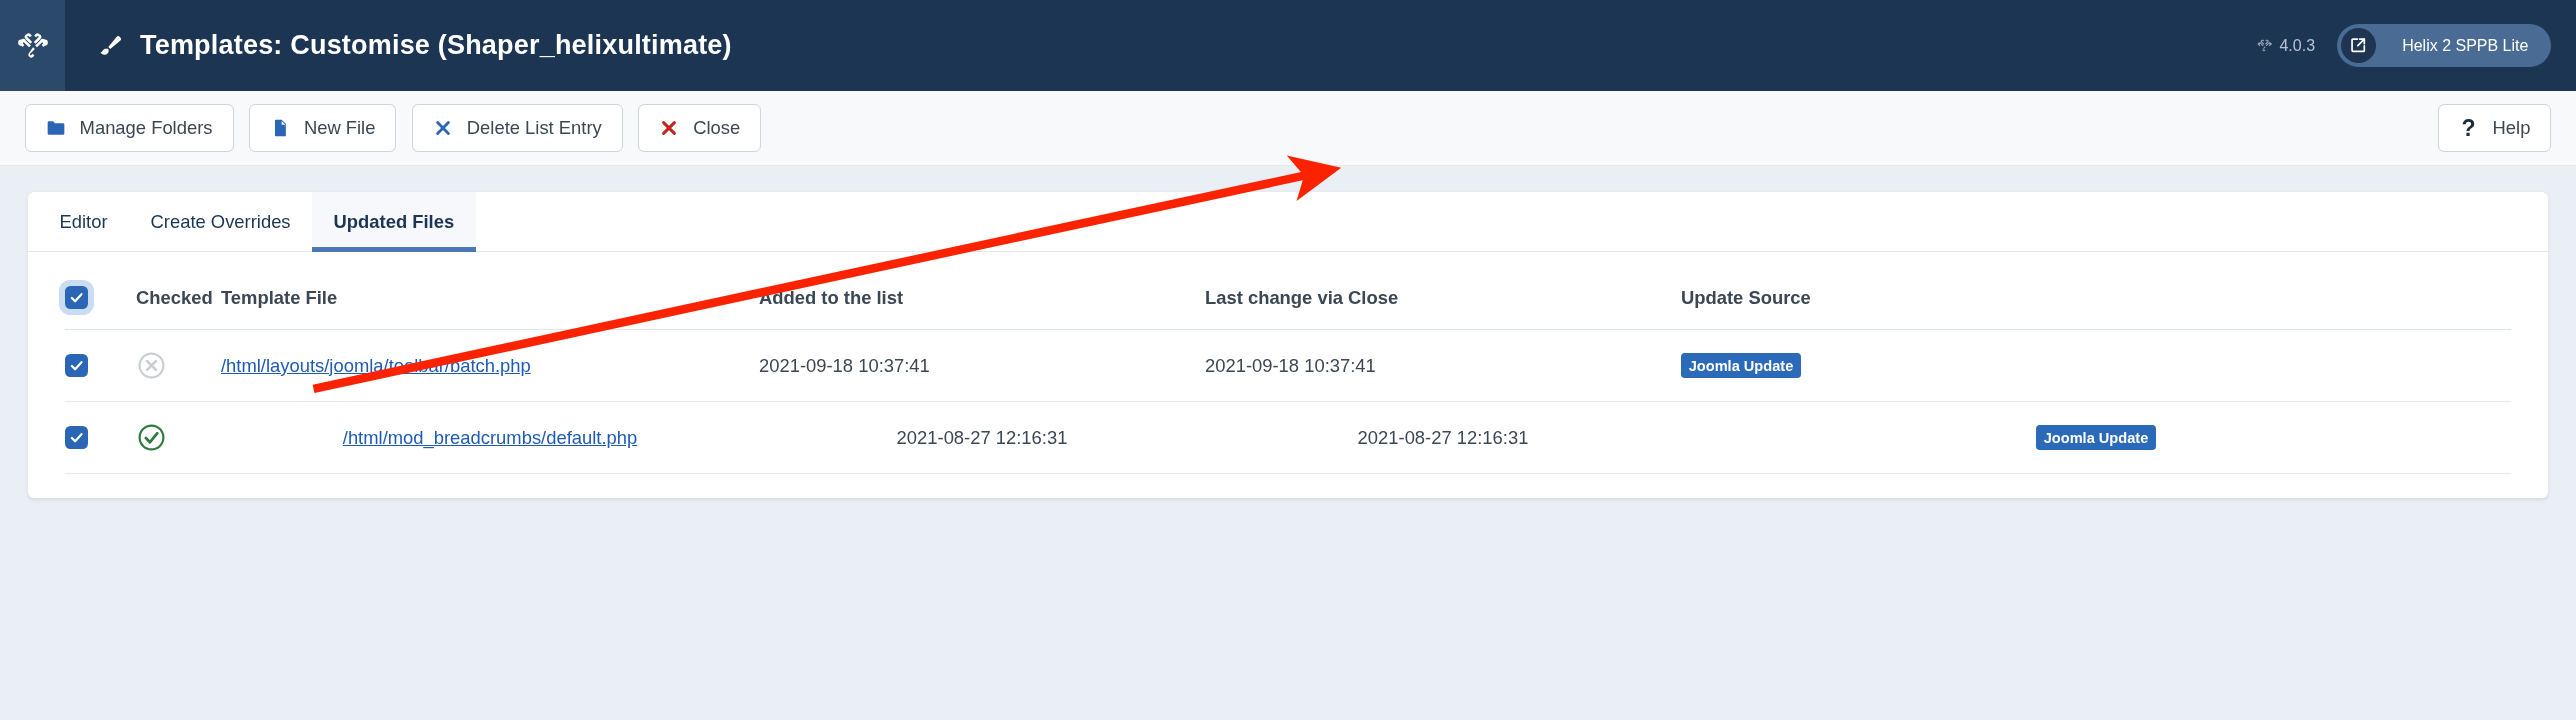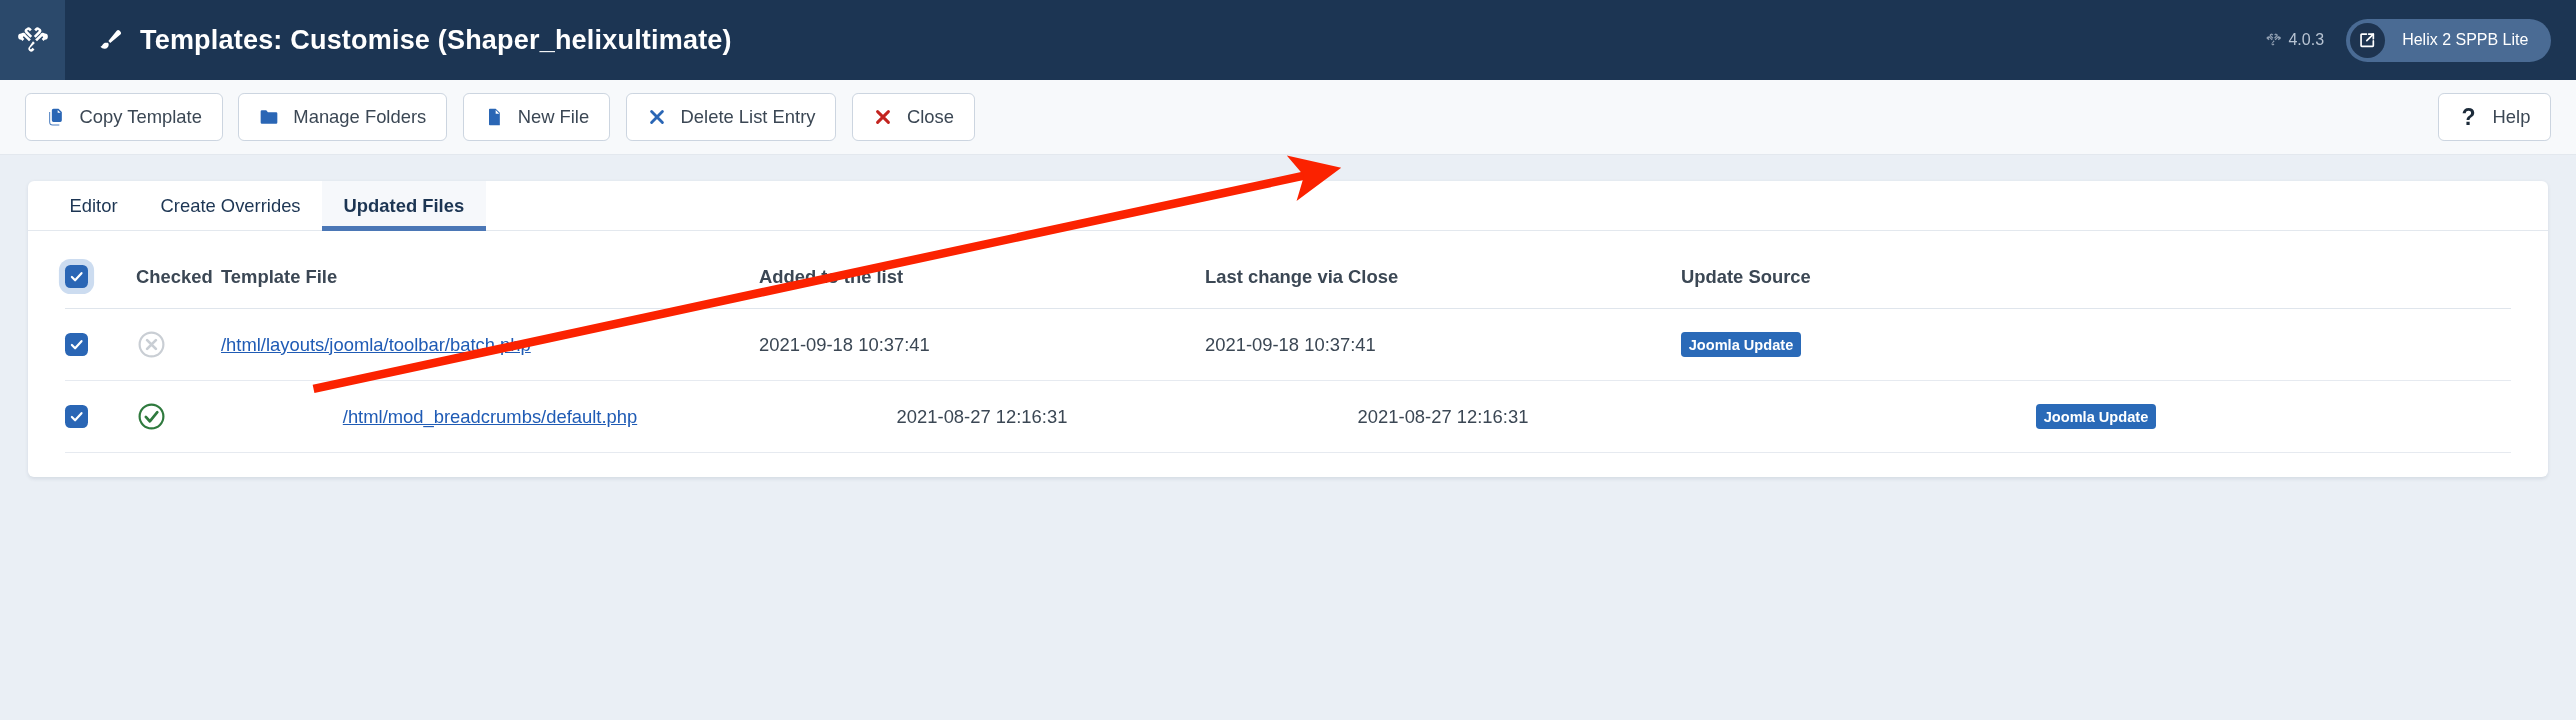--- a/index.html
+++ b/index.html
@@ -6,21 +6,21 @@
   html, body {
     width: 2576px; height: 721px;
     background: #eaeff5;
     font-family: "Liberation Sans", sans-serif;
     overflow: hidden;
   }
 
   
   .topbar {
     position: relative;
-    height: 80px;
+    height: 91px;
     background: #1c3553;
     display: flex;
     align-items: center;
   }
   .brand-square {
     width: 65px; height: 91px;
     background: #2b496b;
     display: flex; align-items: center; justify-content: center;
     flex: 0 0 65px;
   }
@@ -41,21 +41,21 @@
     margin-left: auto;
     display: flex; align-items: center; gap: 21.5px;
     padding-right: 24.6px;
   }
   .version-chip {
     display: flex; align-items: center; gap: 7px;
     color: #b7c3d2; font-size: 16px;
   }
   .version-chip .joomla-logo-small { width: 15.4px; height: 15.4px; opacity:.75; display:block;}
   .helix-btn {
-    display: flex; align-items: center; gap: 17px;
+    display: flex; align-items: center; gap: 26px;
     background: #4a6b94;
     border-radius: 26px;
     height: 43px;
     padding: 0 23px 0 4.6px;
     cursor: pointer;
   }
   .helix-btn-circle {
     width: 35px; height: 35px; border-radius: 50%;
     background: #1f3category;
     background: #1d3консоль;
@@ -100,22 +100,22 @@
   .card {
     background: #ffffff;
     border-radius: 6.1px;
     box-shadow: 0 1.5px 3.8px rgba(30,50,80,.10);
     overflow: hidden;
   }
   .tabs {
     display: flex;
     align-items: stretch;
     border-bottom: 0.8px solid #e3e8ee;
-    padding-left: 20px;
-    height: 50px;
+    padding-left: 10px;
+    height: 60px;
   }
   .tab {
     display: flex; align-items: center;
     padding: 0 21.5px;
     font-size: 18.4px;
     color: #1c3553;
     cursor: pointer;
     position: relative;
     white-space: nowrap;
   }
@@ -232,29 +232,20 @@
               <path d="M20 4l-8.5 8.5"></path>
           </svg>
         </span>
         <span class="helix-btn-label">Helix 2 SPPB Lite</span>
       </div>
     </div>
   </div>
 
   <div class="toolbar">
 
-    <div class="tb-btn">
-      <span class="tb-ico">
-        <svg viewBox="0 0 24 24" fill="#2a66b5">
-          <path d="M9 2h6l4 4v10a2 2 0 0 1-2 2H9a2 2 0 0 1-2-2V4a2 2 0 0 1 2-2zm5 1.5V7h3.5L14 3.5z"></path>
-          <path d="M5 6v12a3 3 0 0 0 3 3h8v1.2H8A4.2 4.2 0 0 1 3.8 18V6H5z" opacity=".85"></path>
-        </svg>
-      </span>
-      <span>Copy Template</span>
-    </div>
 
 
     <div class="tb-btn">
       <span class="tb-ico">
         <svg viewBox="0 0 24 24" fill="#2a66b5">
           <path d="M2 5.5A1.5 1.5 0 0 1 3.5 4h5.2l2 2.4h9.8A1.5 1.5 0 0 1 22 7.9v10.6a1.5 1.5 0 0 1-1.5 1.5h-17A1.5 1.5 0 0 1 2 18.5z"></path>
         </svg>
       </span>
       <span>Manage Folders</span>
     </div>

